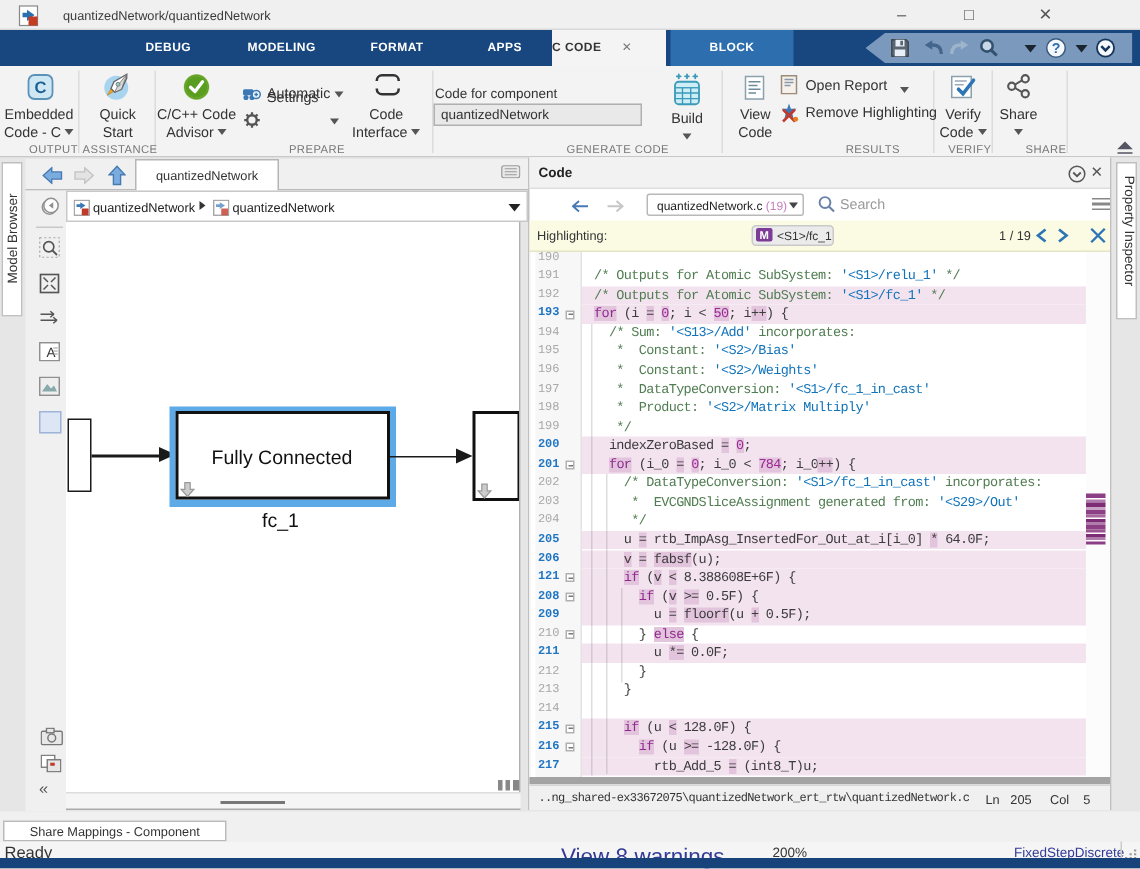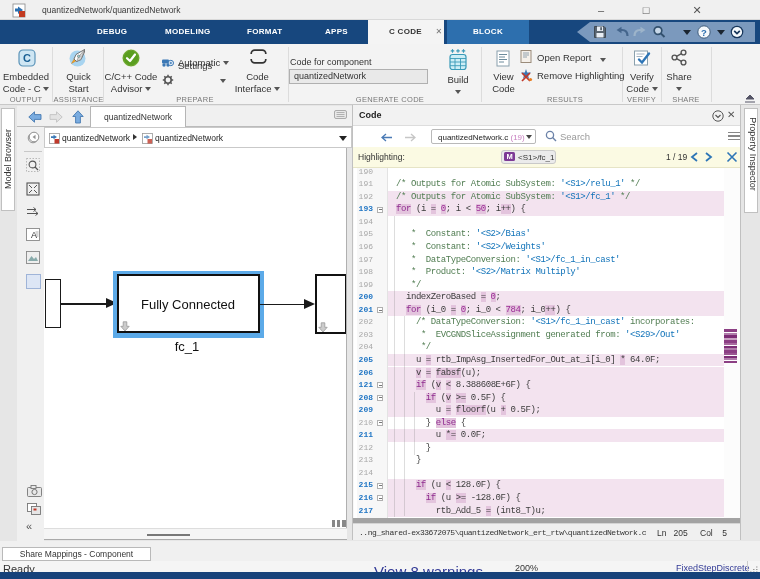--- a/index.html
+++ b/index.html
@@ -2,21 +2,21 @@
 <html><head>
 <meta charset="utf-8">
 <style>
 html,body{margin:0;padding:0;}
 body{width:760px;height:579px;overflow:hidden;font-family:"Liberation Sans",sans-serif;background:#e6e6e6;position:relative;}
 .abs{position:absolute;}
 .mono{font-family:"Liberation Mono",monospace;}
 .ttab{top:20px;height:24px;line-height:24px;color:#fff;font-size:8px;font-weight:bold;letter-spacing:0.3px;position:absolute;}
 .winbtn{top:4px;width:12px;height:12px;color:#555;font-size:11px;line-height:12px;text-align:center;}
 .sep{top:47px;width:1px;height:55px;background:#dcdcdc;}
-.grouplabel{top:95px;font-size:7.5px;color:#777;text-align:center;letter-spacing:0.3px;}
+.grouplabel{top:95px;font-size:7.5px;color:#777;text-align:right;letter-spacing:0.3px;}
 .btext{font-size:9.5px;color:#333;text-align:center;line-height:11.5px;}
 .caret{display:inline-block;width:0;height:0;border-left:3px solid transparent;border-right:3px solid transparent;border-top:4px solid #555;vertical-align:middle;}
 
 .crow{position:absolute;left:0;width:387px;height:12.55px;}
 .rowbg{position:absolute;left:35px;top:0;width:336px;height:100%;background:#f3e3ef;}
 .ln{position:absolute;left:0;top:0;width:20px;text-align:right;font-family:"Liberation Mono",monospace;font-size:8px;color:#a8a8a8;line-height:12.55px;}
 .ln.b{color:#2176c4;font-weight:bold;}
 .fold{position:absolute;left:24px;top:3.2px;width:6px;height:6px;border:1px solid #b0b0b0;background:#fff;box-sizing:border-box;}
 .fold::after{content:"";position:absolute;left:1px;top:1.6px;width:2.5px;height:1px;background:#777;}
 .ct{position:absolute;left:33px;top:0;font-family:"Liberation Mono",monospace;font-size:9px;letter-spacing:-0.42px;line-height:12.55px;white-space:pre;color:#3c3c3c;}
@@ -41,21 +41,21 @@
 <div class="abs winbtn" style="left:595px;">–</div>
 <div class="abs winbtn" style="left:640px;">□</div>
 <div class="abs winbtn" style="left:691px;">✕</div>
 
 <div class="abs" style="left:0;top:20px;width:760px;height:24px;background:#17477e;"></div>
 <div class="ttab" style="left:27px;margin-top:36px;">SIMULATION</div>
 <div class="ttab" style="left:97px;">DEBUG</div>
 <div class="ttab" style="left:165px;">MODELING</div>
 <div class="ttab" style="left:247px;text-align:right;">FORMAT</div>
 <div class="ttab" style="left:325px;">APPS</div>
-<div class="ttab" style="left:368px;width:76px;background:#f4f4f4;color:#333;padding-left:21px;box-sizing:border-box;">C CODE <span style="color:#777;font-weight:normal;margin-left:11px;">✕</span></div>
+<div class="ttab" style="left:368px;width:76px;background:#f4f4f4;color:#333;box-sizing:border-box;">C CODE <span style="color:#777;font-weight:normal;margin-left:11px;">✕</span></div>
 <div class="ttab" style="left:447px;width:82px;background:#2d6fae;text-align:center;">BLOCK</div>
 <div class="abs" style="left:577px;top:22px;width:178px;height:20px;background:#7b99bd;clip-path:polygon(13px 0,178px 0,178px 20px,13px 20px,0 10px);"></div>
 <div class="abs" id="qaticons" style="left:590px;top:22px;width:165px;height:20px;">
 
   <svg class="abs" style="left:3px;top:3px;" width="14" height="14" viewBox="0 0 14 14">
     <path d="M1.5 1.5 h9.5 l1.5 1.5 v9.5 h-11 Z" fill="#5a6672" stroke="#3f4a55" stroke-width="1"></path>
     <rect x="4" y="1.5" width="6" height="4.5" fill="#e8eef5"></rect>
     <rect x="7.2" y="2.2" width="1.8" height="3" fill="#5a6672"></rect>
     <rect x="3.5" y="8" width="7" height="4.5" fill="#e8eef5"></rect>
   </svg>
@@ -412,20 +412,21 @@
         <span class="ct">  <span class="c">/* Outputs for Atomic SubSystem: </span><span class="l">'&lt;S1&gt;/fc_1'</span><span class="c"> */</span></span>
       </div>
 <div class="crow" style="top:35.35px">
         <span class="rowbg"></span>
         <span class="ln b">193</span>
         <span class="fold"></span>
         <span class="ct">  <span class="k">for</span> (i <span class="t">=</span> <span class="n">0</span>; i &lt; <span class="n">50</span>; i<span class="t">++</span>) {</span>
       </div>
 <div class="crow" style="top:47.90px">
         <span class="ln">194</span>
+        <span class="ct">    <span class="c">/* Sum: </span><span class="l">'&lt;S13&gt;/Add'</span><span class="c"> incorporates:</span></span>
       </div>
 <div class="crow" style="top:60.45px">
         <span class="ln">195</span>
         <span class="ct">     <span class="c">*  Constant: </span><span class="l">'&lt;S2&gt;/Bias'</span></span>
       </div>
 <div class="crow" style="top:73.00px">
         <span class="ln">196</span>
         <span class="ct">     <span class="c">*  Constant: </span><span class="l">'&lt;S2&gt;/Weights'</span></span>
       </div>
 <div class="crow" style="top:85.55px">

